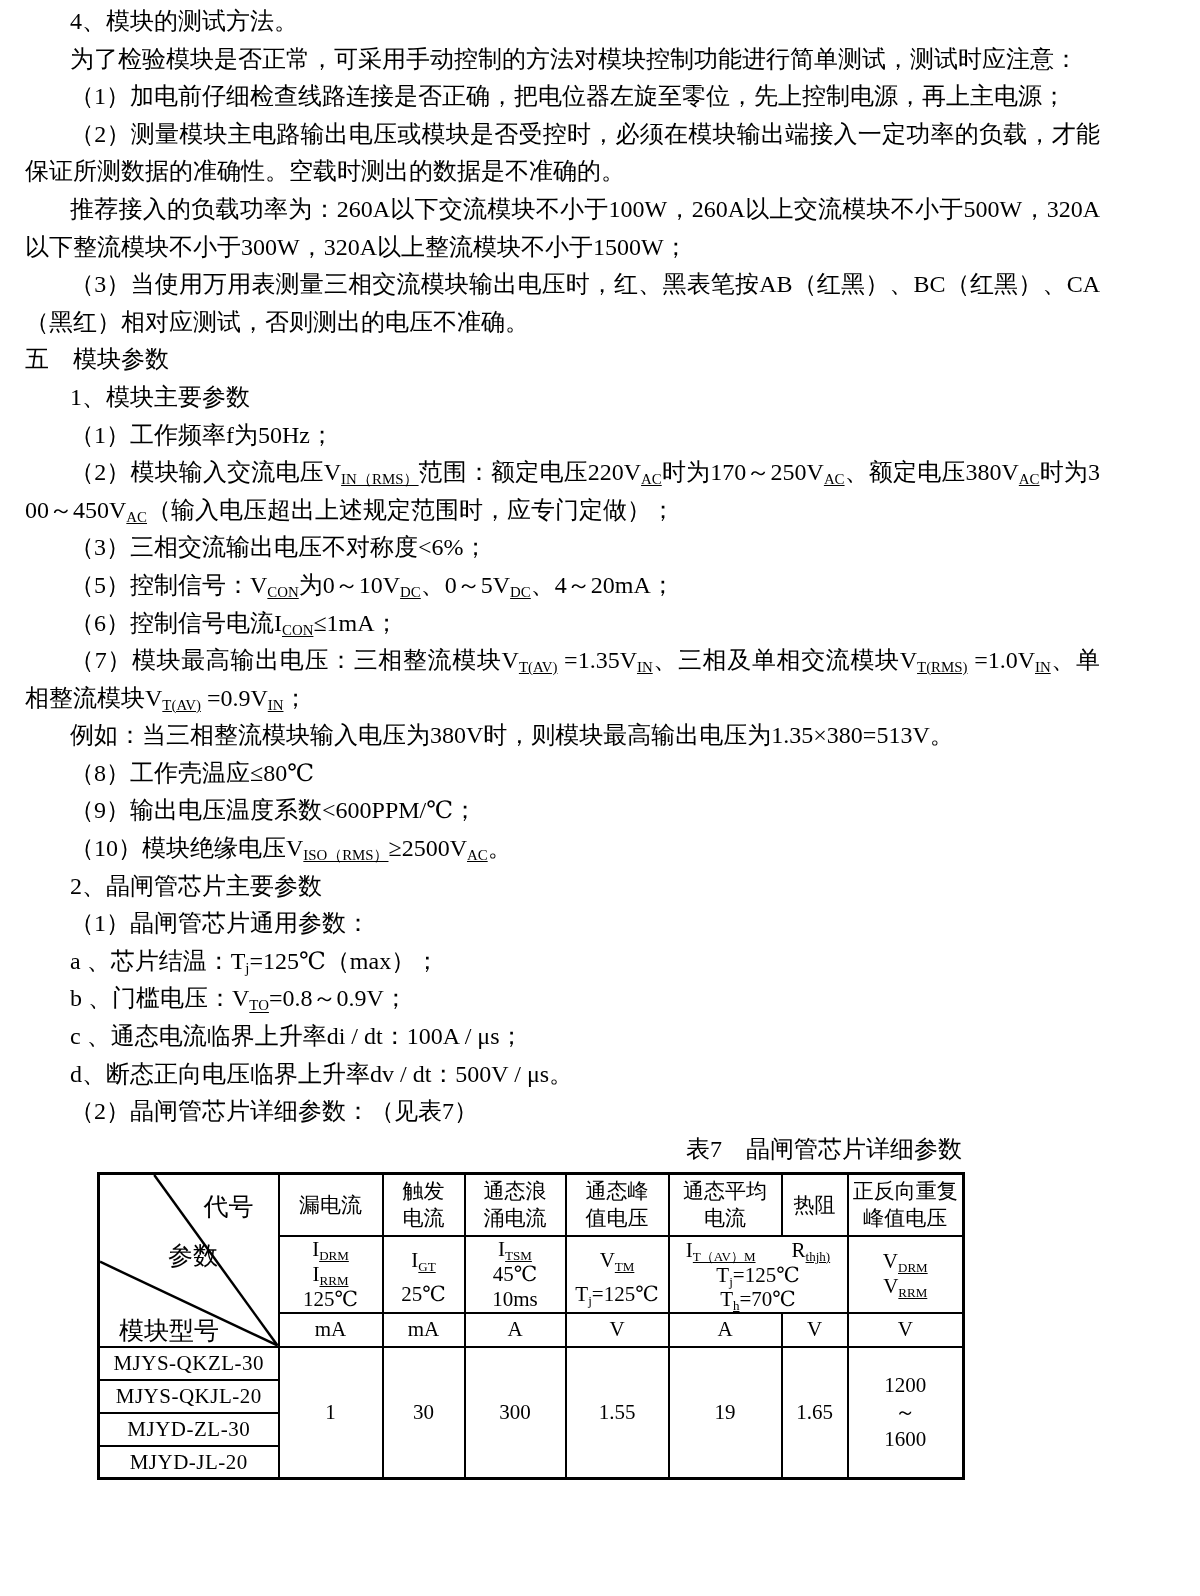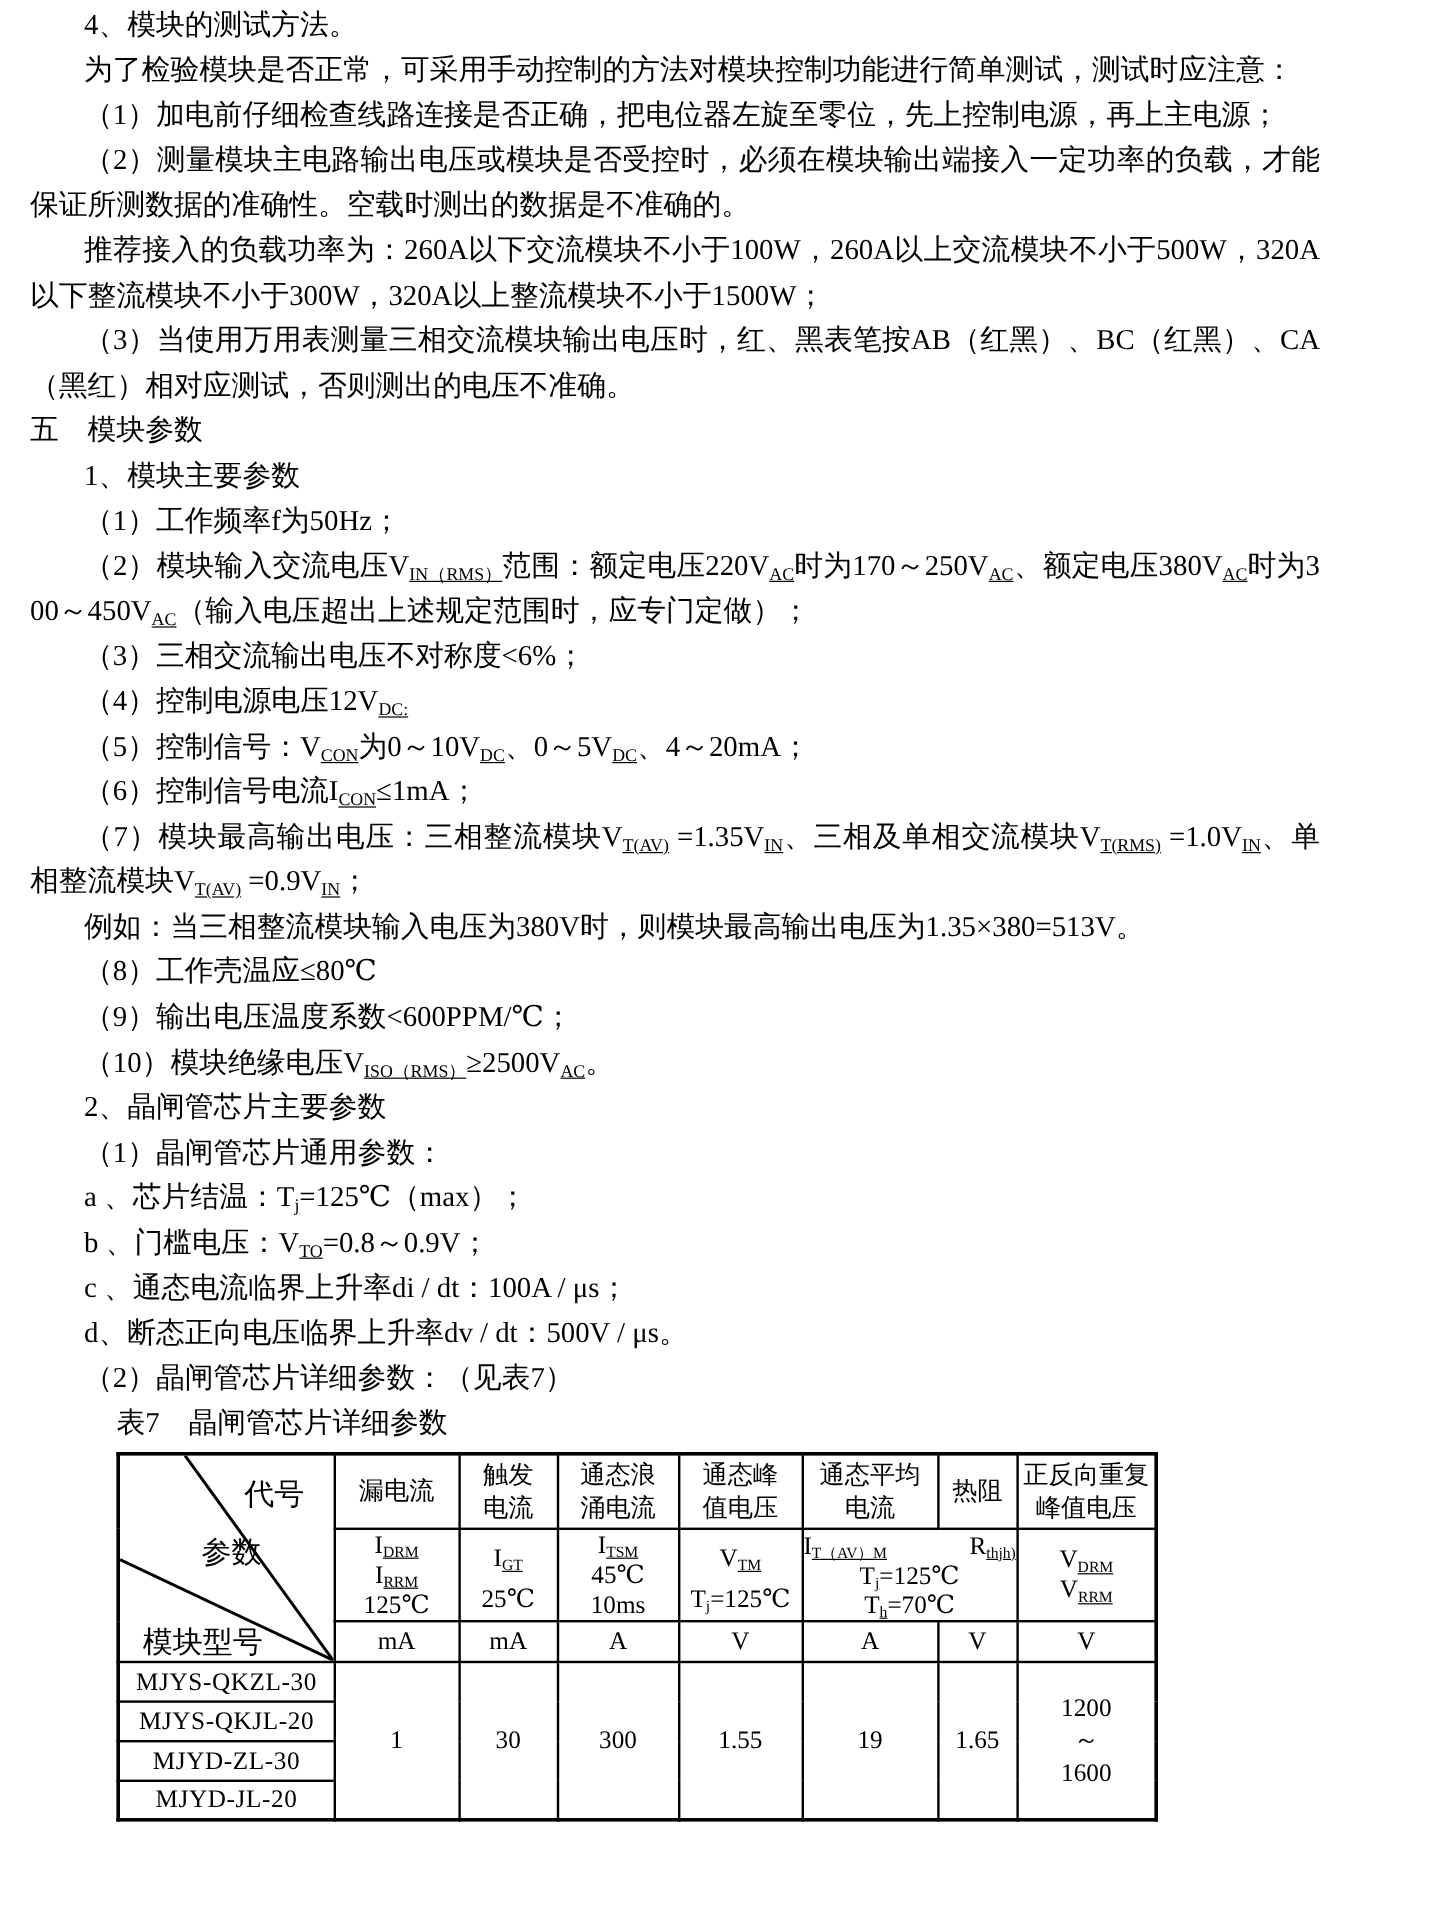--- a/index.html
+++ b/index.html
@@ -28,21 +28,21 @@
   }
   sub {
     font-size: 62%;
     line-height: 0;
     vertical-align: -0.28em;
     text-decoration: underline;
   }
   .caption-wrap {
     width: 865px;
     margin-left: 72px;
-    text-align: left;
+    text-align: right;
     font-size: 24px;
     line-height: 37.6px;
   }
   
   table.params {
     border-collapse: collapse;
     table-layout: fixed;
     width: 865px;
     margin-left: 72px;
     margin-top: 4px;
@@ -81,21 +81,21 @@
     display: flex;
     flex-direction: column;
     justify-content: center;
     align-items: center;
     height: 73px;
     line-height: 25px;
   }
   .sym-col.spread { justify-content: space-between; padding: 10px 0 4px 0; }
   .sym-row {
     display: flex;
-    justify-content: space-between;
+    justify-content: center;
     gap: 36px;
     line-height: 25px;
   }
   .sym-mid { line-height: 24px; }
 
   .unit-cell { font-size: 21px; }
   .module-cell { font-size: 21px; letter-spacing: 0.5px; }
   .value-cell { font-size: 21px; }
   .range-col span { display: block; line-height: 27px; }
 </style>
@@ -107,21 +107,20 @@
   <p class="para">为了检验模块是否正常，可采用手动控制的方法对模块控制功能进行简单测试，测试时应注意：</p>
   <p class="para">（1）加电前仔细检查线路连接是否正确，把电位器左旋至零位，先上控制电源，再上主电源；</p>
   <p class="para">（2）测量模块主电路输出电压或模块是否受控时，必须在模块输出端接入一定功率的负载，才能保证所测数据的准确性。空载时测出的数据是不准确的。</p>
   <p class="para">推荐接入的负载功率为：260A以下交流模块不小于100W，260A以上交流模块不小于500W，320A以下整流模块不小于300W，320A以上整流模块不小于1500W；</p>
   <p class="para">（3）当使用万用表测量三相交流模块输出电压时，红、黑表笔按AB（红黑）、BC（红黑）、CA（黑红）相对应测试，否则测出的电压不准确。</p>
   <p class="para heading">五　模块参数</p>
   <p class="para">1、模块主要参数</p>
   <p class="para">（1）工作频率f为50Hz；</p>
   <p class="para">（2）模块输入交流电压V<sub>IN（RMS）</sub>范围：额定电压220V<sub>AC</sub>时为170～250V<sub>AC</sub>、额定电压380V<sub>AC</sub>时为300～450V<sub>AC</sub>（输入电压超出上述规定范围时，应专门定做）；</p>
   <p class="para">（3）三相交流输出电压不对称度&lt;6%；</p>
-  <p class="para">（4）控制电源电压12V<sub>DC:</sub></p>
   <p class="para">（5）控制信号：V<sub>CON</sub>为0～10V<sub>DC</sub>、0～5V<sub>DC</sub>、4～20mA；</p>
   <p class="para">（6）控制信号电流I<sub>CON</sub>≤1mA；</p>
   <p class="para">（7）模块最高输出电压：三相整流模块V<sub>T(AV)</sub> =1.35V<sub>IN</sub>、三相及单相交流模块V<sub>T(RMS)</sub> =1.0V<sub>IN</sub>、单相整流模块V<sub>T(AV)</sub> =0.9V<sub>IN</sub>；</p>
   <p class="para">例如：当三相整流模块输入电压为380V时，则模块最高输出电压为1.35×380=513V。</p>
   <p class="para">（8）工作壳温应≤80℃</p>
   <p class="para">（9）输出电压温度系数&lt;600PPM/℃；</p>
   <p class="para">（10）模块绝缘电压V<sub>ISO（RMS）</sub>≥2500V<sub>AC</sub>。</p>
   <p class="para">2、晶闸管芯片主要参数</p>
   <p class="para">（1）晶闸管芯片通用参数：</p>
   <p class="para">a 、芯片结温：T<sub>j</sub>=125℃（max）；</p>

